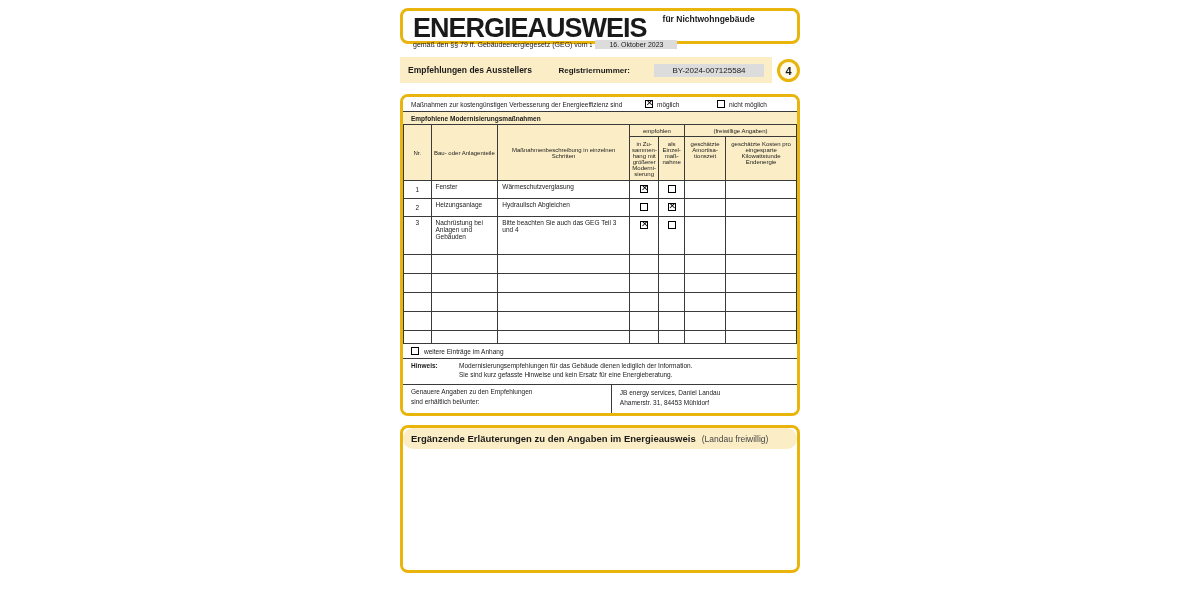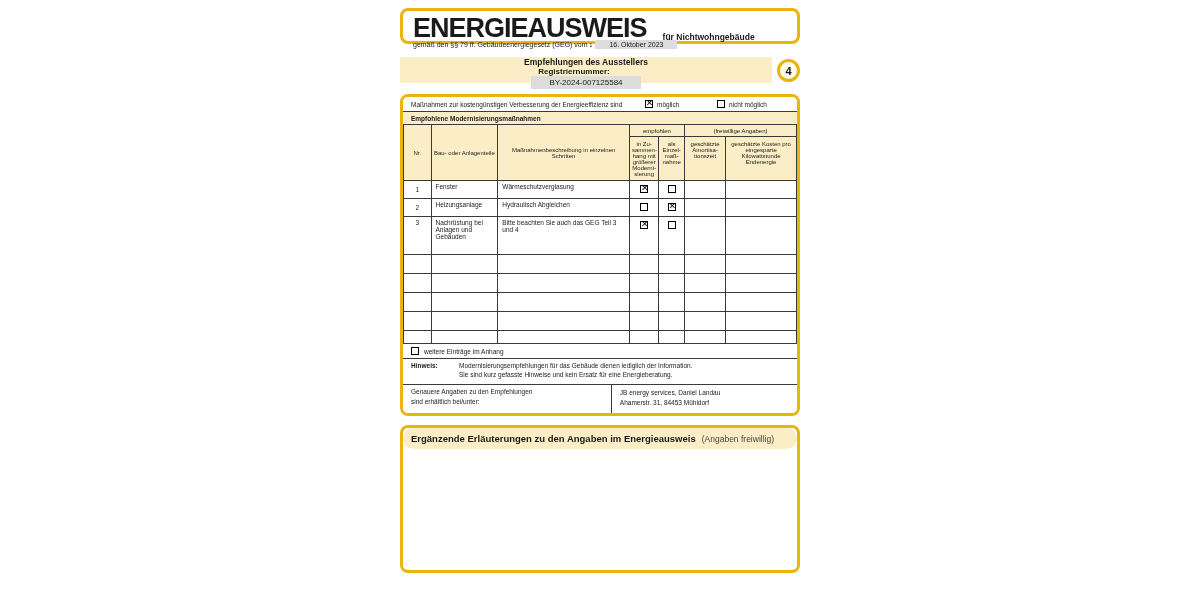--- a/index.html
+++ b/index.html
@@ -11,29 +11,29 @@
   *{margin:0;padding:0;box-sizing:border-box;}
   html,body{width:1200px;height:600px;overflow:hidden;background:#fff;
     font-family:"Liberation Sans","DejaVu Sans",sans-serif;color:#1a1a1a;}
   .page{width:400px;margin:0 auto;padding-top:8px;}
 
   
   .header-box{border:3px solid var(--gold);border-radius:8px;background:#fff;
     padding:2px 10px 4px 10px;height:36px;}
   .title-line{display:flex;align-items:flex-end;}
   .main-title{font-size:27px;font-weight:bold;letter-spacing:-1px;line-height:30px;}
-  .sub-title{font-size:8.5px;font-weight:bold;margin-left:16px;margin-bottom:1px;white-space:nowrap;}
+  .sub-title{font-size:8.5px;font-weight:bold;margin-left:16px;margin-bottom:19px;white-space:nowrap;}
   .law-line{font-size:7px;margin-top:-3px;display:flex;align-items:center;white-space:nowrap;}
   .law-line sup{font-size:5px;margin:0 3px 0 2px;}
   .date-box{background:var(--valbg);padding:1px 14px;font-size:7px;}
 
   
   .issuer-row{position:relative;margin-top:13px;height:26px;}
   .issuer-bar{position:absolute;left:0;top:0;width:372px;height:26px;background:var(--cream);
-    display:flex;align-items:center;padding:0 8px;flex-direction:column;}
+    display:flex;align-items:center;padding:0 8px;}
   .issuer-title{font-size:8.5px;font-weight:bold;flex:1;}
   .reg-label{font-size:8px;font-weight:bold;margin-right:24px;}
   .reg-value{background:var(--valbg);font-size:8px;padding:2px 10px;min-width:110px;text-align:center;}
   .page-circle{position:absolute;right:0;top:2px;width:23px;height:23px;border-radius:50%;
     border:3px solid var(--gold);background:#FEFAEC;display:flex;align-items:center;
     justify-content:center;font-size:11px;font-weight:bold;}
 
   
   .main-box{margin-top:11px;border:3px solid var(--gold);border-radius:8px;background:#fff;overflow:hidden;}
   .sec-title{background:var(--cream);font-size:9.5px;font-weight:bold;padding:4px 8px 3px 8px;
@@ -240,18 +240,18 @@
       <div class="details-right">
         <div>JB energy services, Daniel Landau</div>
         <div>Ahamerstr. 31, 84453 Mühldorf</div>
       </div>
     </div>
   </div>
 
   <div class="bottom-box">
     <div class="bottom-title">
       <span class="t">Ergänzende Erläuterungen zu den Angaben im Energieausweis</span>
-      <span class="s">(Angaben freiwillig)</span>
+      <span class="s">(Landau freiwillig)</span>
     </div>
     <div class="bottom-body"></div>
   </div>
 
 </div>
 
 </body></html>

